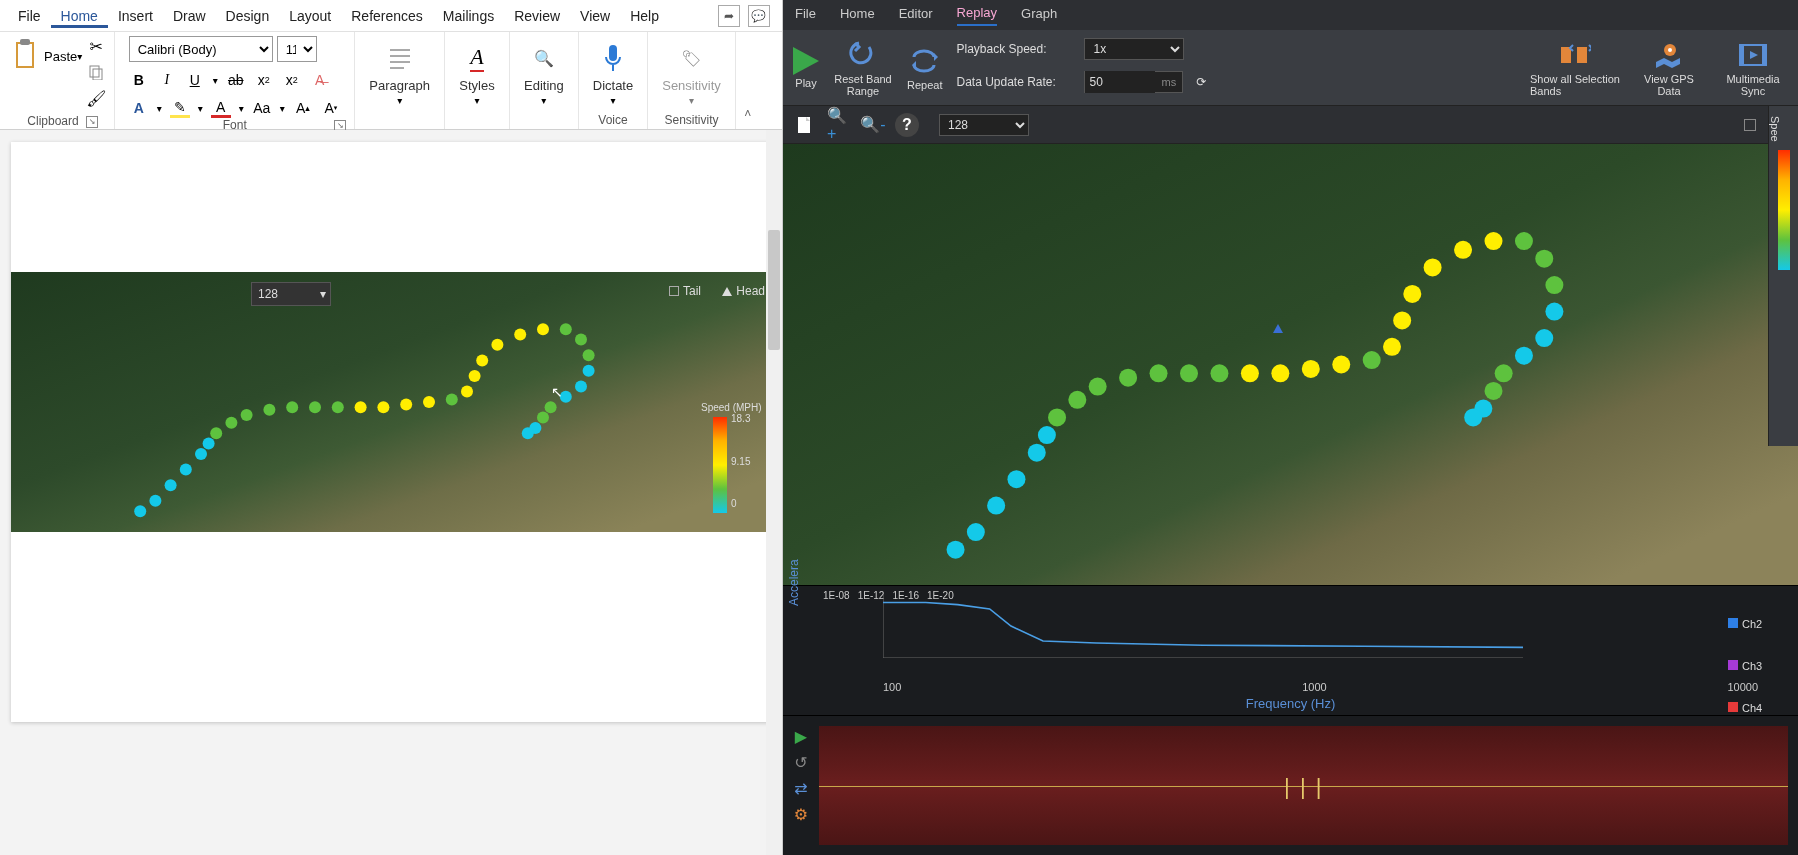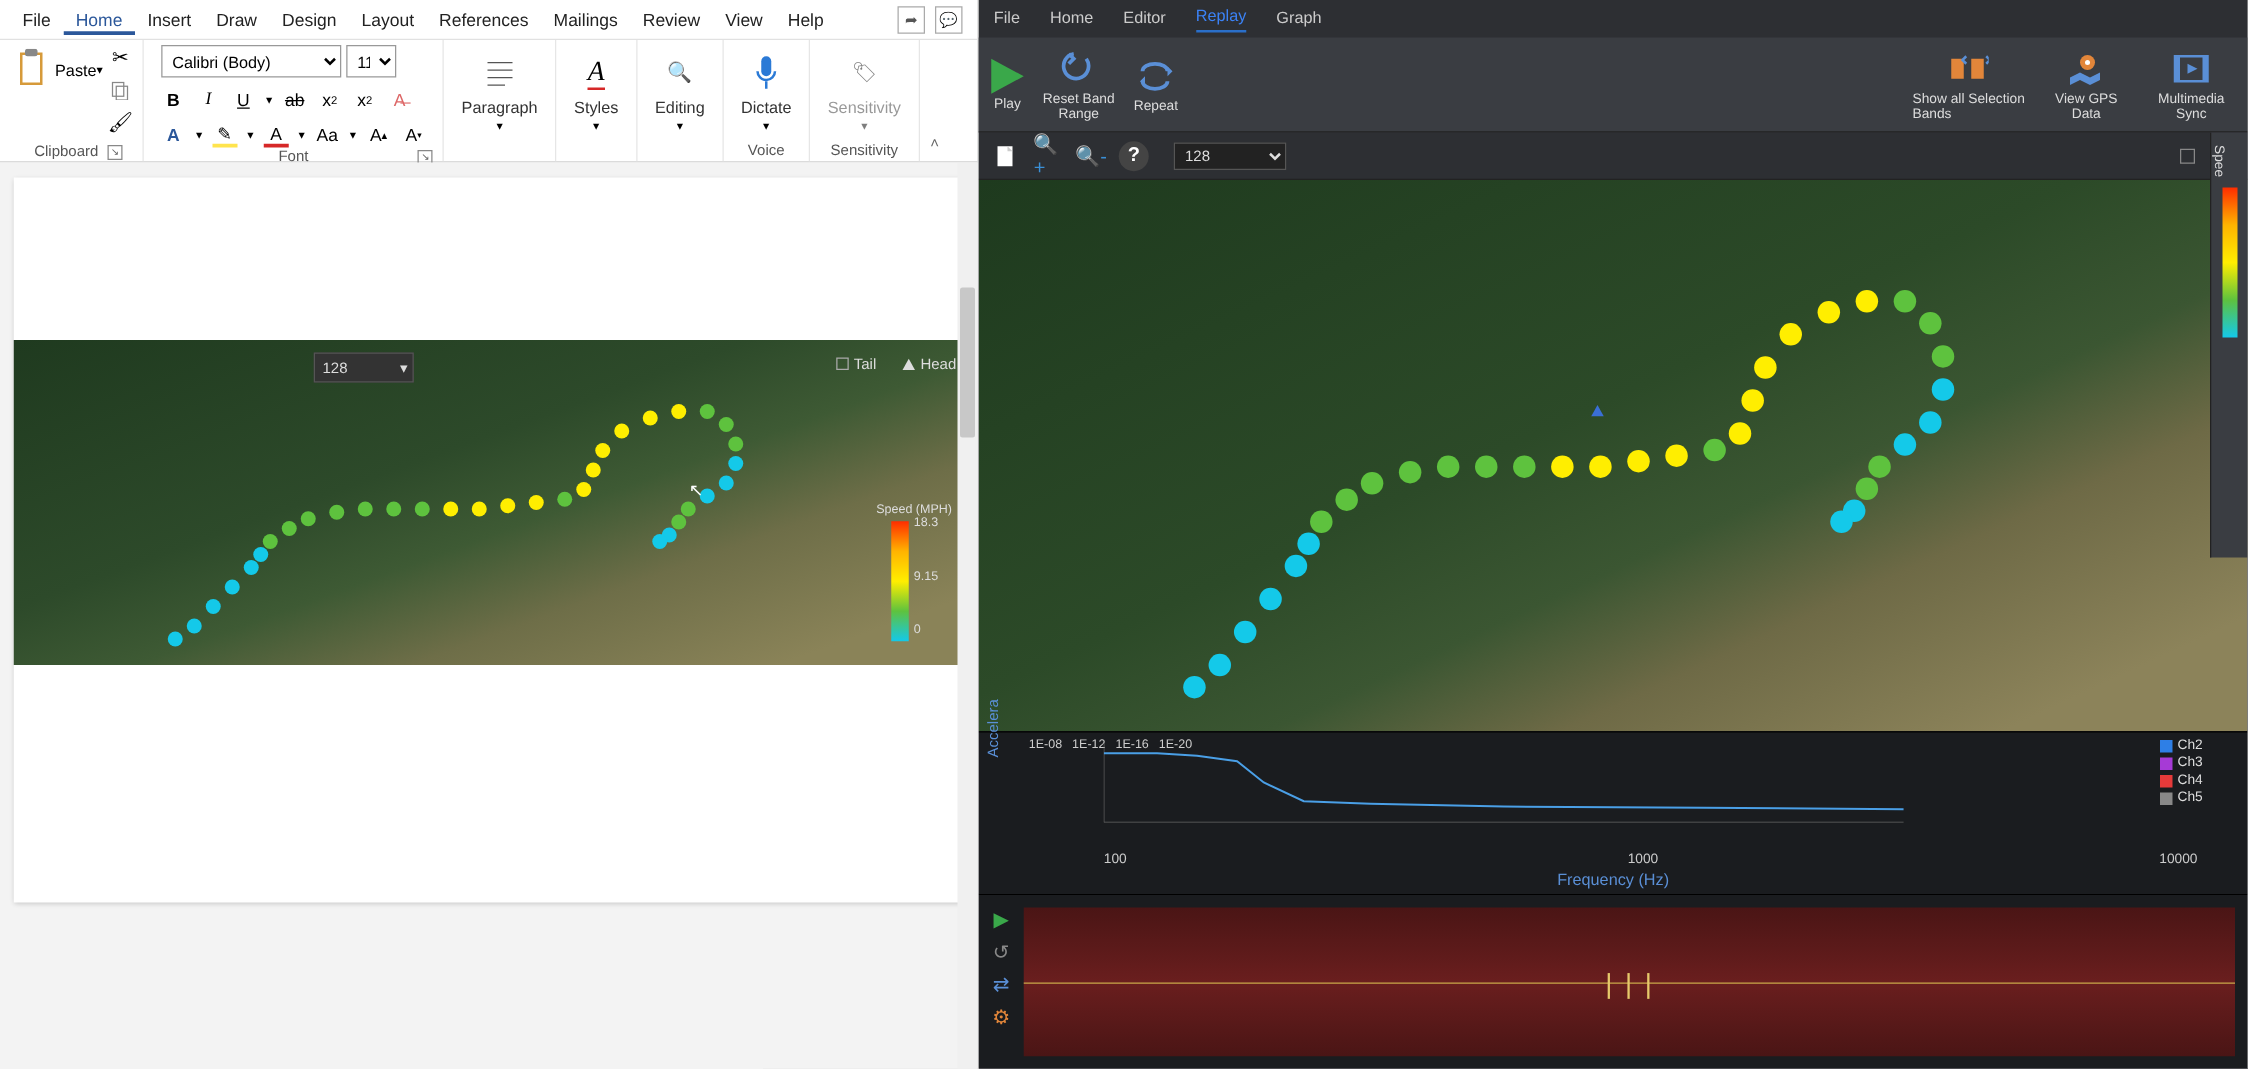--- a/index.html
+++ b/index.html
@@ -35,40 +35,40 @@
 .emap-tail{position:absolute;top:12px;right:70px;color:#ddd;font-size:12px;display:flex;align-items:center;gap:4px;}
 .emap-head{position:absolute;top:12px;right:6px;color:#ddd;font-size:12px;display:flex;align-items:center;gap:4px;}
 .legend{position:absolute;right:10px;top:130px;width:60px;color:#ddd;font-size:10px;}
 .legend .bar{width:14px;height:96px;background:linear-gradient(to bottom,#ff2d00,#ffb300,#ffee00,#5ec23e,#14c9e9);margin-top:4px;}
 .scrollbar{position:absolute;right:0;top:0;bottom:0;width:16px;background:#f0f0f0;}
 .scroll-thumb{position:absolute;left:2px;right:2px;height:120px;top:100px;background:#c8c8c8;border-radius:2px;}
 
 .right-app{flex:1;background:#2d2f33;display:flex;flex-direction:column;color:#ddd;position:relative;}
 .r-tabs{display:flex;gap:24px;height:30px;align-items:center;padding:0 12px;}
 .r-tab{font-size:13px;color:#ccc;cursor:pointer;padding-bottom:4px;}
-.r-tab.active{color:#3b82f6;border-bottom:2px solid #2a6fc9;}
+.r-tab.active{color:#f9a8d4;border-bottom:2px solid #2a6fc9;}
 .r-ribbon{height:76px;background:#3a3d42;display:flex;align-items:center;padding:0 10px;gap:14px;border-bottom:1px solid #222;}
 .r-play{width:0;height:0;border-left:26px solid #3aa84a;border-top:14px solid transparent;border-bottom:14px solid transparent;cursor:pointer;}
 .r-vbtn{display:flex;flex-direction:column;align-items:center;font-size:11px;gap:2px;cursor:pointer;}
 .r-ico{width:32px;height:32px;display:flex;align-items:center;justify-content:center;}
 .r-fields{display:flex;flex-direction:column;gap:6px;font-size:12px;}
 .r-fields .row{display:flex;align-items:center;gap:8px;}
 .r-select{background:#222;border:1px solid #555;color:#ddd;height:22px;font-size:12px;padding:0 4px;}
 .r-view{flex:1;display:flex;flex-direction:column;overflow:hidden;}
 .r-maptool{height:38px;background:#2d2f33;display:flex;align-items:center;gap:10px;padding:0 10px;border-bottom:1px solid #222;}
 .r-mt-ico{width:24px;height:24px;display:flex;align-items:center;justify-content:center;cursor:pointer;}
 .r-map{flex:1;min-height:290px;background:linear-gradient(155deg,#1e3a1e,#2c4a28 45%,#3b5632 60%,#6e6a46 72%,#8c835a 90%);position:relative;overflow:hidden;}
 .r-graph{height:130px;background:#1a1c1f;position:relative;border-top:1px solid #000;}
 .r-graph .ylabel{position:absolute;left:4px;top:20px;transform:rotate(-90deg);transform-origin:left top;font-size:12px;color:#5a8fd6;}
 .r-graph .yticks{position:absolute;left:40px;top:4px;font-size:10px;color:#ccc;display:flex;gap:8px;}
 .r-graph .xlabel{position:absolute;bottom:4px;left:50%;transform:translateX(-50%);font-size:13px;color:#5a8fd6;}
 .r-graph .xticks{position:absolute;bottom:22px;left:100px;right:40px;display:flex;justify-content:space-between;font-size:11px;color:#ccc;}
 .r-graph svg{position:absolute;left:100px;top:8px;right:40px;height:64px;}
 .r-graph .legend{position:absolute;right:10px;top:4px;font-size:11px;display:flex;flex-direction:column;gap:2px;}
-.r-graph .legend .item{display:flex;align-items:flex-end;gap:4px;}
+.r-graph .legend .item{display:flex;align-items:flex-start;gap:4px;margin-top:28px;}
 .r-graph .legend .sw{width:10px;height:10px;}
 .r-wave{height:140px;background:#1a1c1f;display:flex;border-top:1px solid #000;}
 .r-wave .controls{width:36px;display:flex;flex-direction:column;align-items:center;gap:6px;padding-top:10px;}
 .r-wave .controls div{width:20px;height:20px;display:flex;align-items:center;justify-content:center;cursor:pointer;color:#888;}
 .r-wave .track{flex:1;margin:10px 10px 10px 0;background:linear-gradient(to bottom,#4a1515,#6a1e1e 50%,#4a1515);position:relative;}
 .r-wave .track .bars{position:absolute;left:48%;top:40%;display:flex;gap:6px;color:#e6c96b;font-size:22px;letter-spacing:2px;}
 .r-wave .track .hline{position:absolute;left:0;right:0;top:50%;border-top:1px solid #c9a84a;}
 .r-sidebar{position:absolute;right:0;top:106px;width:30px;height:340px;background:#3a3d42;border-left:1px solid #222;}
 .r-sidebar .title{writing-mode:vertical-rl;text-align:center;font-size:11px;padding-top:10px;}
 .r-sidebar .bar{margin:8px auto;width:12px;height:120px;background:linear-gradient(to bottom,#ff2d00,#ffb300,#ffee00,#5ec23e,#14c9e9);}
@@ -309,20 +309,34 @@
       <span style="text-align:center;width:60px;">Reset Band Range</span>
     </div>
     <div class="r-vbtn">
       <div class="r-ico">
           <svg width="30" height="28">
             <path d="M4 10a10 6 0 0 1 20 0M24 18a10 6 0 0 1-20 0" fill="none" stroke="#5a8fd6" stroke-width="3"></path>
             <path d="M24 6l4 4-4 4M6 22l-4-4 4-4" fill="#5a8fd6"></path>
           </svg>
         </div>
       <span>Repeat</span>
+    </div>
+    <div class="r-fields">
+      <div class="row">
+        <span style="width:120px;">Playback Speed:</span>
+        <select class="r-select" style="width:100px;"><option>1x</option></select>
+      </div>
+      <div class="row">
+        <span style="width:120px;">Data Update Rate:</span>
+        <div style="display:flex;align-items:center;border:1px solid #555;background:#222;height:22px;">
+          <input class="r-select" style="border: none; width: 70px;" value="50">
+          <span style="padding:0 6px;color:#888;font-size:11px;">ms</span>
+        </div>
+        <div class="r-ico" style="width:20px;">⟳</div>
+      </div>
     </div>
     <div style="flex:1"></div>
     <div class="r-vbtn">
       <div class="r-ico">
           <svg width="34" height="28">
             <rect x="2" y="6" width="10" height="16" fill="#e2863a"></rect>
             <rect x="18" y="6" width="10" height="16" fill="#e2863a"></rect>
             <path d="M14 4l-3 3 3 3M30 4l3 3-3 3" stroke="#5a8fd6" stroke-width="2" fill="none"></path>
           </svg>
         </div>

